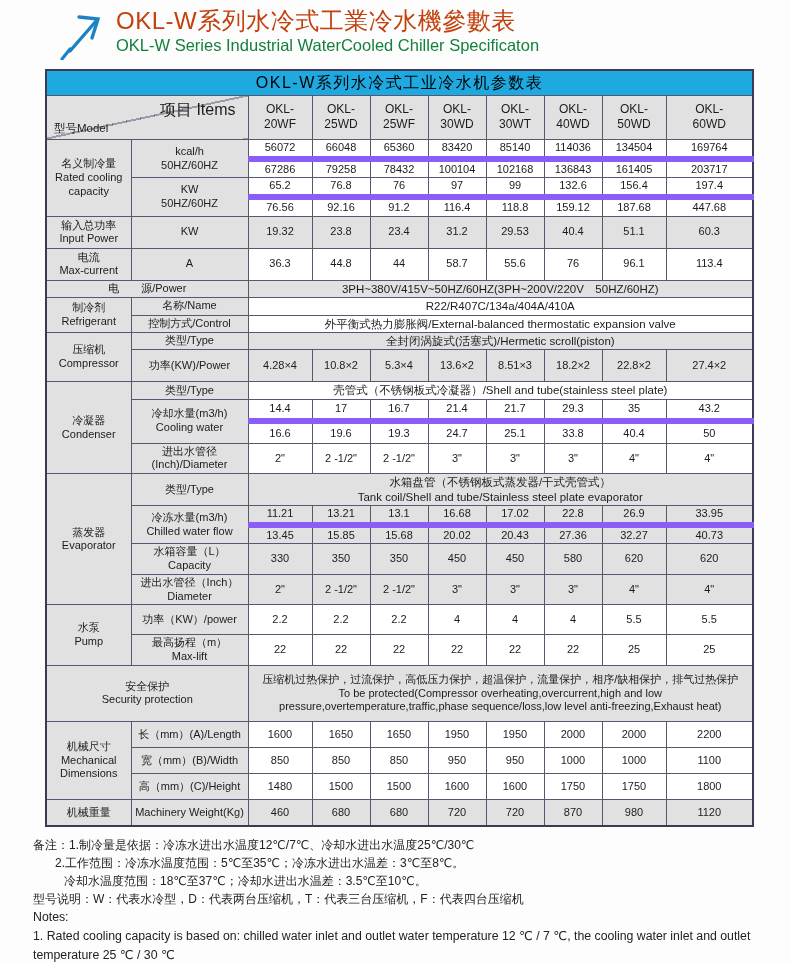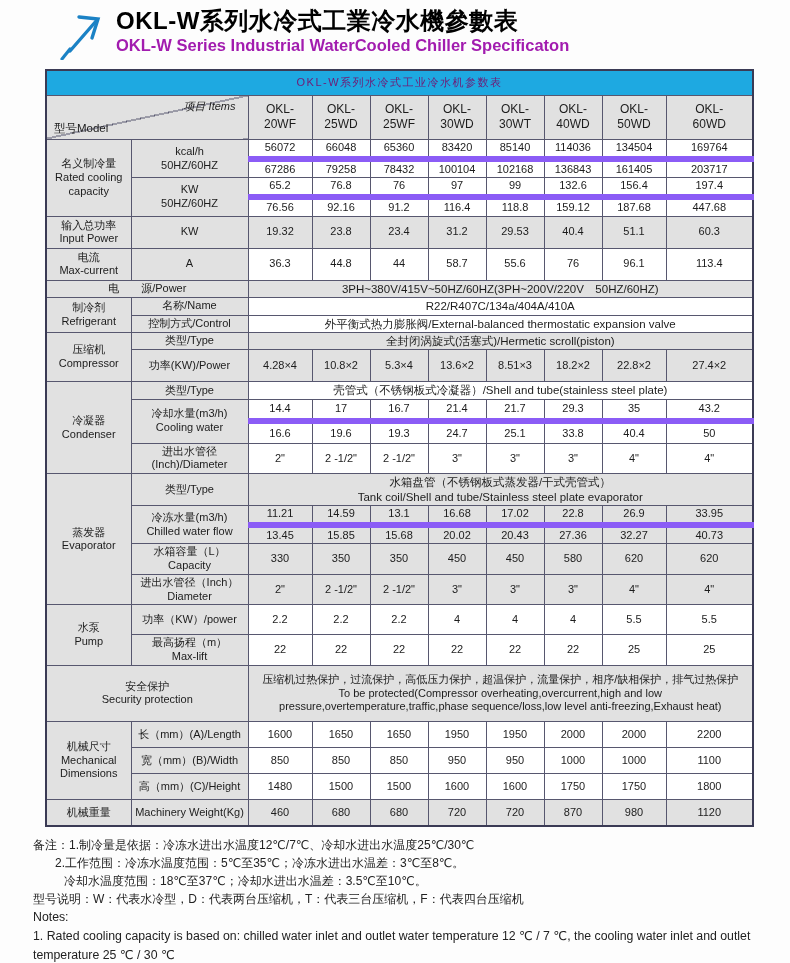--- a/index.html
+++ b/index.html
@@ -4,47 +4,47 @@
 <style>
   * { margin:0; padding:0; box-sizing:border-box; }
   html,body { width:790px; background:#fdfdfd; }
   body { font-family:"Liberation Sans","DejaVu Sans",sans-serif; color:#1c1c1c; }
   .page { width:790px; height:963px; overflow:hidden; background:#fdfdfd; }
 
   
   .header { display:flex; align-items:flex-start; padding:7px 0 0 60px; }
   .logo { margin-top:3px; flex:0 0 auto; }
   .titles { margin-left:10px; }
-  .title-cn { font-size:24px; font-weight:700; letter-spacing:.5px; color:#000000; line-height:1.15; }
-  .title-en { font-size:16.5px; font-weight:700; color:#a21caf; margin-top:1px; }
+  .title-cn { font-size:24px; font-weight:400; letter-spacing:.5px; color:#c2410c; line-height:1.15; }
+  .title-en { font-size:16.5px; font-weight:400; color:#15803d; margin-top:1px; }
 
   
   table.spec { border-collapse:collapse; table-layout:fixed; width:707px; margin:9px 0 0 45px;
                border:2px solid #3b3b55; font-size:11px; }
   .spec td { border:1px solid #57576f; text-align:center; vertical-align:middle;
              white-space:pre-line; padding:1px 2px; line-height:1.25; overflow:hidden; }
   .spec tr.sub td { border-top:6px solid #8b5cf6; }
   .g { background:#e1e1e1; }
   .w { background:#ffffff; }
-  .banner { background:#1ea9e1; color:#701a75; font-size:11px; letter-spacing:1.5px; border-bottom:1px solid #3b3b55; }
+  .banner { background:#1ea9e1; color:#000000; font-size:16px; letter-spacing:1.5px; border-bottom:1px solid #3b3b55; }
   .rhban td{ height:25px; }
   .mh { font-size:12px; line-height:1.3;margin-top:24px; }
   .glab { font-size:11px; }
   .ilab { font-size:11px; }
   .mval { font-size:11.5px; }
   .secv { text-align:left; padding:2px 5px; font-size:11px; line-height:1.5; }
   .rh34 td{height:34px} .rh16 td{height:16px} .rh32 td{height:32px} .rh22 td{height:22px}
   .rh28 td{height:28px} .rh30 td{height:30px} .rh19 td{height:19px} .rh27 td{height:27px}
   .rh56 td{height:56px} .rh26 td{height:26px}
 
   
   .corner { position:relative;
     background-image:linear-gradient(to bottom right, transparent 49.4%, #55556d 49.4%, #55556d 50.6%, transparent 50.6%); }
   .c-model { position:absolute; left:7px; bottom:3px; font-size:11.5px; }
-  .c-items { position:absolute; right:12px; top:4px; font-size:11px;font-style:italic; }
+  .c-items { position:absolute; right:12px; top:4px; font-size:16px; }
 
   
   .notes { margin:9px 0 0 33px; width:748px; font-size:12px; color:#222; }
   .cn-line { line-height:1.5; }
   .en-line { line-height:1.55; font-size:12.3px; }
   .i1 { padding-left:22px; }
   .i2 { padding-left:31px; }
 </style>
 </head>
 <body>
@@ -250,21 +250,21 @@
       <td rowspan="5" class="g glab">蒸发器
 Evaporator</td>
       <td class="g ilab">类型/Type</td>
       <td colspan="8" class="g mval">水箱盘管（不锈钢板式蒸发器/干式壳管式）
 Tank coil/Shell and tube/Stainless steel plate evaporator</td>
     </tr>
     <tr class="rh19">
       <td rowspan="2" class="g ilab">冷冻水量(m3/h)
 Chilled water flow</td>
     <td class="g">11.21</td>
-          <td class="g">14.59</td>
+          <td class="g">13.21</td>
           <td class="g">13.1</td>
           <td class="g">16.68</td>
           <td class="g">17.02</td>
           <td class="g">22.8</td>
           <td class="g">26.9</td>
           <td class="g">33.95</td>
         </tr>
     <tr class="rh19 sub">
           <td class="g">13.45</td>
           <td class="g">15.85</td>

